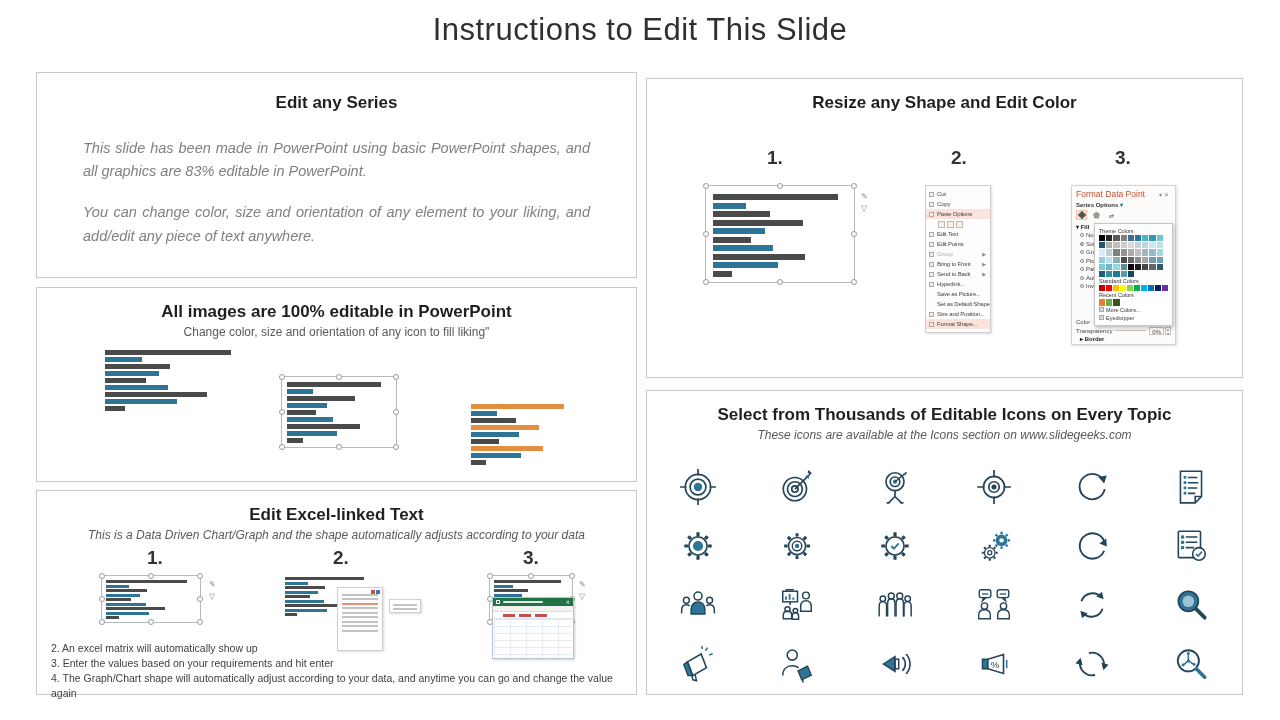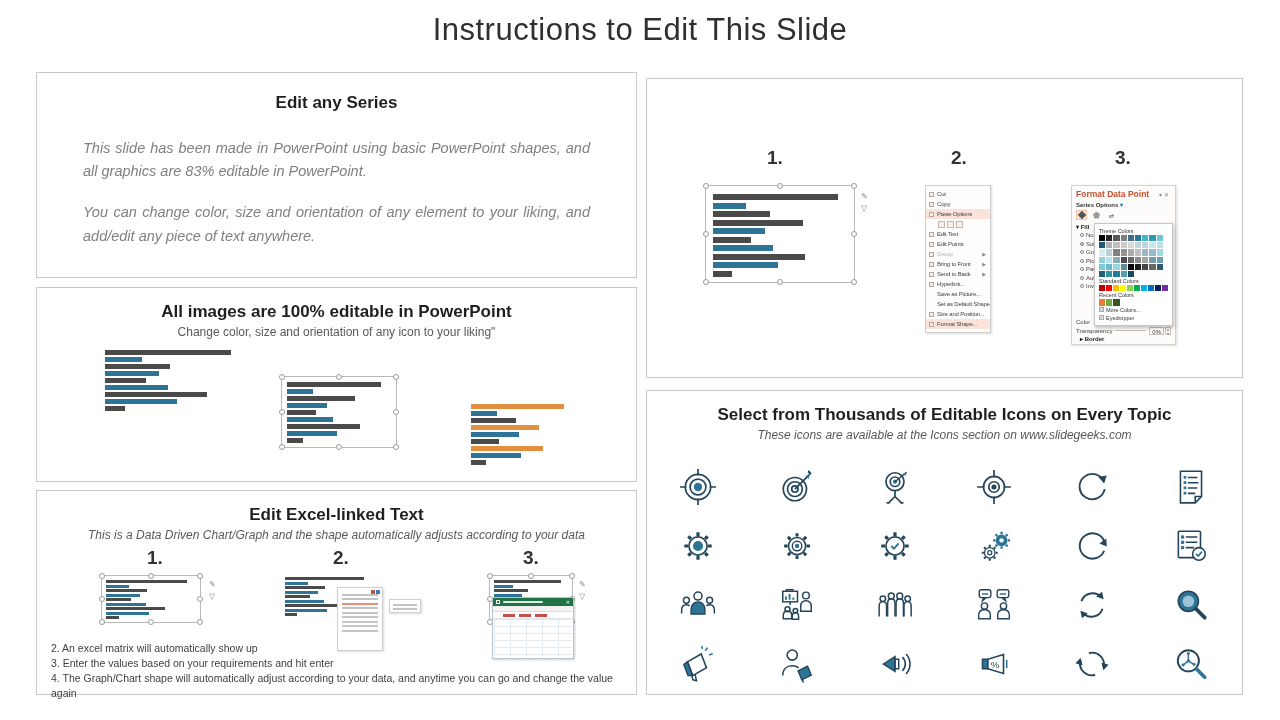--- a/index.html
+++ b/index.html
@@ -51,21 +51,21 @@
   .ctx-row.hl { background:#fbe2da; }
   .ctx-row.dim { color:#b0b0b0; }
   .ctx-row .sub-arrow { margin-left:auto; font-size:5px; color:#888; }
   .paste-icons { display:flex; gap:2px; height:10px; align-items:center; padding-left:12px; }
   .paste-icons i { width:7px; height:7px; border:1px solid #c4b7a9; background:#f6f0e8; }
 
   
   .fmt-pane { position:absolute; width:105px; height:160px; background:#fdfcfb;
     border:1px solid #d8d2cc; box-shadow:1px 1px 3px rgba(0,0,0,.15); font-size:6px; color:#3e3e3e; }
   .fmt-title { display:flex; align-items:center; padding:3px 4px 1px 4px; }
-  .fmt-title .t { color:#c4502e; font-weight:bold; font-size:8.5px; }
+  .fmt-title .t { color:#c4502e; font-weight:normal; font-size:8.5px; }
   .fmt-title .ctl { margin-left:auto; color:#8a8a8a; font-size:6px; letter-spacing:2px; }
   .fmt-series { padding:1px 4px; font-weight:bold; font-size:6px; color:#333; }
   .fmt-series .chev { color:#2e7496; }
   .fmt-tools { display:flex; gap:4px; padding:1px 4px 2px 4px; align-items:center; }
   .fmt-tools .tool { width:11px; height:10px; display:flex; align-items:center; justify-content:center;
     color:#555; font-size:6px; }
   .fmt-tools .tool.active { background:#fde9dc; border:1px solid #f0c4a8; }
   .fmt-tools .bucket { width:6px; height:6px; background:#555; transform:rotate(45deg); }
   .fmt-tools .pent { width:7px; height:7px; background:#9a9a9a;
     clip-path:polygon(50% 0,100% 38%,81% 100%,19% 100%,0 38%); }
@@ -140,21 +140,21 @@
   <h1 class="slide-title">Instructions to Edit This Slide</h1>
 
   <section class="panel" id="p1">
     <h2 class="ph">Edit any Series</h2>
     <p class="body-copy first">This slide has been made in PowerPoint using basic PowerPoint shapes, and all graphics are 83% editable in PowerPoint.</p>
     <p class="body-copy second">You can change color, size and orientation of any element to your liking, and add/edit any piece of text anywhere.</p>
   </section>
 
   <section class="panel" id="p2">
     <h2 class="ph">All images are 100% editable in PowerPoint</h2>
-    <div class="psub">Change color, size and orientation of any icon to your liking"</div>
+    <div class="psub">Change color, size and orientation of any icon to fill liking"</div>
     <div class="chart" style="left:68px;top:62px;width:136px;">
         <div class="bar" style="width: 93%; background: rgb(74, 74, 74);"></div>
         <div class="bar" style="width: 27%; background: rgb(46, 116, 150);"></div>
         <div class="bar" style="width: 48%; background: rgb(74, 74, 74);"></div>
         <div class="bar" style="width: 40%; background: rgb(46, 116, 150);"></div>
         <div class="bar" style="width: 30%; background: rgb(74, 74, 74);"></div>
         <div class="bar" style="width: 46%; background: rgb(46, 116, 150);"></div>
         <div class="bar" style="width: 75%; background: rgb(74, 74, 74);"></div>
         <div class="bar" style="width: 53%; background: rgb(46, 116, 150);"></div>
         <div class="bar" style="width: 15%; background: rgb(74, 74, 74);"></div>
@@ -299,20 +299,21 @@
     </div>
 
     <div class="instr">
       <div>2. An excel matrix will automatically show up</div>
       <div>3. Enter the values based on your requirements and hit enter</div>
       <div>4. The Graph/Chart shape will automatically adjust according to your data, and anytime you can go and change the value again</div>
     </div>
   </section>
 
   <section class="panel" id="p4">
+    <h2 class="ph">Resize any Shape and Edit Color</h2>
 
     <div class="stepnum" style="left:120px;top:68px;">1.</div>
     <div class="stepnum" style="left:304px;top:68px;">2.</div>
     <div class="stepnum" style="left:468px;top:68px;">3.</div>
 
     <div class="selbox" style="left:58px;top:106px;width:150px;padding:8px 6px 3px 7px;">
       <div class="chart mid" style="position:relative;width:136px;">
           <div class="bar" style="width: 92%; background: rgb(74, 74, 74);"></div>
           <div class="bar" style="width: 24%; background: rgb(46, 116, 150);"></div>
           <div class="bar" style="width: 42%; background: rgb(74, 74, 74);"></div>

